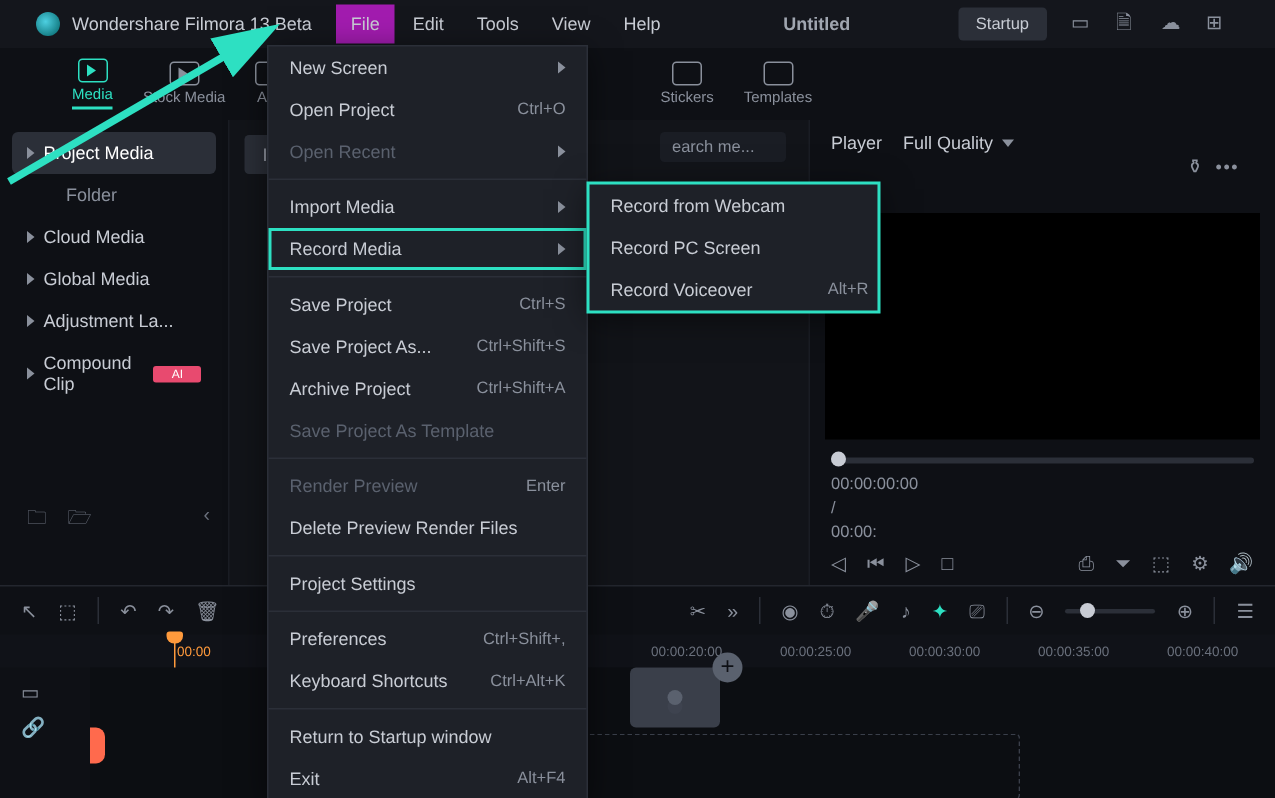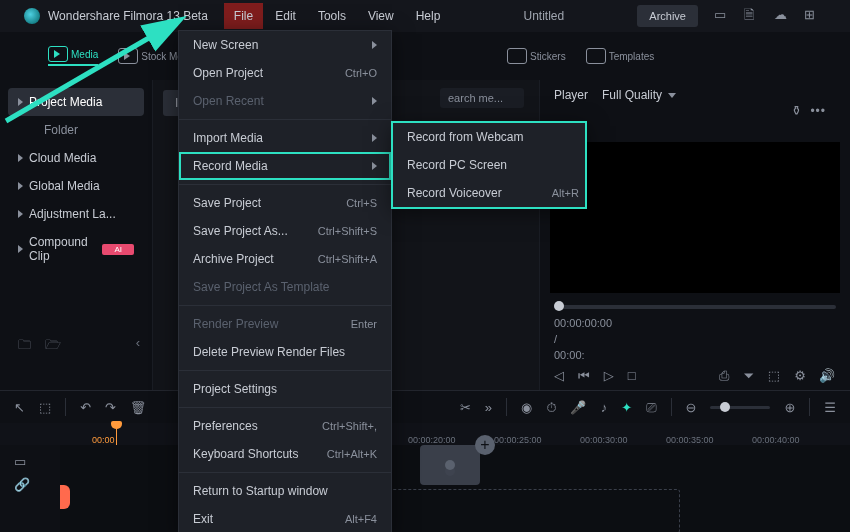--- a/index.html
+++ b/index.html
@@ -3,28 +3,28 @@
 <meta charset="utf-8">
 <style>
 * { margin: 0; padding: 0; box-sizing: border-box; font-family: -apple-system, "Segoe UI", Arial, sans-serif; }
 body { background: #0e1015; color: #c8ccd4; width: 850px; height: 532px; overflow: hidden; font-size: 12px; position: relative; }
 
 
 .topbar { height: 32px; background: #14161c; display: flex; align-items: center; padding: 0 24px; gap: 2px; }
 .app-logo { width: 16px; height: 16px; border-radius: 50%; background: radial-gradient(circle at 40% 40%, #4dd0e1, #006064); margin-right: 6px; }
 .app-name { color: #c8ccd4; font-size: 12px; margin-right: 14px; }
 .menu-item { padding: 6px 10px; color: #c8ccd4; font-size: 12px; cursor: pointer; }
-.menu-item.active { background: #7f1d1d; }
-.topbar .center { flex: 1; text-align: center; color: #a0a6b0; }
+.menu-item.active { background: #a21caf; }
+.topbar .center { flex: 1; text-align: center; color: #a0a6b0; font-weight: bold; }
 .fb-btn { background: #2b2f38; color: #c8ccd4; padding: 5px 12px; border-radius: 3px; font-size: 11px; margin-right: 8px; }
 .tb-icon { width: 16px; height: 16px; margin: 0 6px; color: #8a909c; display: inline-flex; align-items: center; justify-content: center; }
 
 
 .tabsbar { height: 48px; display: flex; align-items: center; padding: 0 10px; gap: 20px; }
-.tab { display: flex; flex-direction: row; align-items: center; gap: 3px; font-size: 10px; color: #8a909c; cursor: pointer; justify-content: flex-end; }
+.tab { display: flex; flex-direction: column; align-items: center; gap: 3px; font-size: 10px; color: #8a909c; cursor: pointer; justify-content: flex-end; }
 .tab.active { color: #2de0c2; border-bottom: 2px solid #2de0c2; padding-bottom: 2px; }
 .tab-ico { width: 20px; height: 16px; border: 1.5px solid currentColor; border-radius: 3px; position: relative; }
 .tab-ico.play::after { content: ""; position: absolute; left: 5px; top: 3px; border-left: 6px solid currentColor; border-top: 4px solid transparent; border-bottom: 4px solid transparent; }
 .search { position: relative; width: 120px; background: #1a1d24; border-radius: 3px; padding: 4px 8px; color: #8a909c; font-size: 11px; }
 
 
 .main { display: flex; height: 310px; }
 .sidebar { width: 152px; padding: 8px; }
 .side-btn { display: flex; align-items: center; gap: 6px; padding: 7px 10px; border-radius: 4px; color: #c8ccd4; font-size: 12px; cursor: pointer; }
 .side-btn.active { background: #2b2f38; color: #fff; }
@@ -49,21 +49,21 @@
 .player-ctrl { display: flex; gap: 14px; padding: 8px 14px; color: #8a909c; align-items: center; }
 .pc-space { flex: 1; }
 
 
 .timeline { border-top: 1px solid #23262e; }
 .tl-tools { display: flex; align-items: center; gap: 14px; padding: 8px 14px; color: #8a909c; height: 32px; }
 .tl-tools .divider { width: 1px; height: 18px; background: #2b2f38; }
 .tl-tools .sp { flex: 1; }
 .zoom-track { width: 60px; height: 3px; background: #2b2f38; position: relative; border-radius:2px;}
 .zoom-dot { position: absolute; left: 10px; top: -4px; width: 10px; height: 10px; border-radius: 50%; background: #c8ccd4; }
-.tl-ruler { display: flex; height: 22px; align-items: flex-end; position: relative; background: #101218; padding-left: 92px; }
+.tl-ruler { display: flex; height: 22px; align-items: center; position: relative; background: #101218; padding-left: 118px; }
 .tl-tc { font-size: 9px; color: #6a707c; width: 86px; flex-shrink: 0; }
 .tl-tc.orange { color: #ff9a3c; }
 .playhead { position: absolute; left: 116px; top: 0; bottom: -100px; width: 1px; background: #ff9a3c; }
 .playhead::before { content:""; position:absolute; top:-2px; left:-5px; width:11px; height:8px; background:#ff9a3c; border-radius:2px 2px 5px 5px;}
 .tl-tracks { display: flex; height: 100px; }
 .tl-left { width: 60px; display: flex; flex-direction: column; gap: 10px; padding: 10px 14px; color: #8a909c; }
 .tl-body { flex: 1; position: relative; background: #0c0e12; }
 .drop-zone { position: absolute; left: 210px; top: 44px; width: 410px; height: 44px; border: 1px dashed #3a3f4a; border-radius: 3px; }
 .drop-thumb { position: absolute; left: 360px; top: 0px; width: 60px; height: 40px; background: #3a3f4a; border-radius: 4px; display:flex; align-items:center; justify-content:center;}
 .drop-thumb::after { content:""; width:10px;height:10px;border-radius:50%;background:#5a616e; box-shadow: 0 6px 0 0 #5a616e22;}
@@ -91,21 +91,21 @@
 
 <div class="topbar">
   <div class="app-logo"></div>
   <div class="app-name">Wondershare Filmora 13 Beta</div>
   <div class="menu-item active">File</div>
   <div class="menu-item">Edit</div>
   <div class="menu-item">Tools</div>
   <div class="menu-item">View</div>
   <div class="menu-item">Help</div>
   <div class="center">Untitled</div>
-  <div class="fb-btn">Archive</div>
+  <div class="fb-btn">Startup</div>
   <span class="tb-icon ico">▭</span>
   <span class="tb-icon ico">🗎</span>
   <span class="tb-icon ico">☁</span>
   <span class="tb-icon ico">⊞</span>
 </div>
 
 <div class="tabsbar">
   <div style="width:18px;"></div>
   <div class="tab active">
       <div class="tab-ico play"></div>

